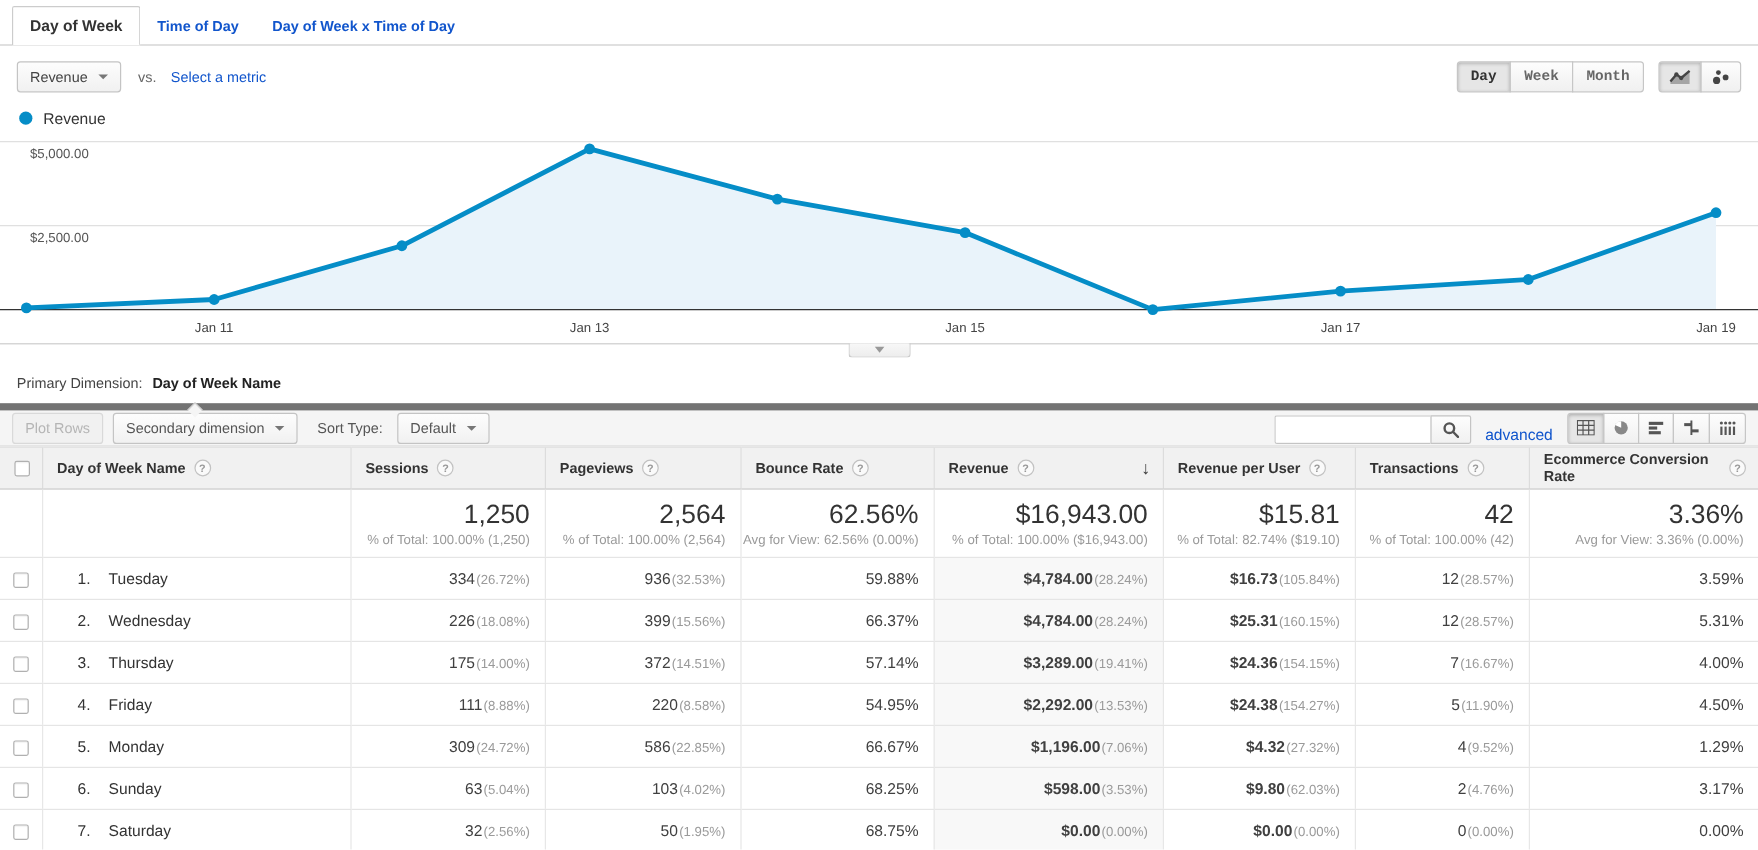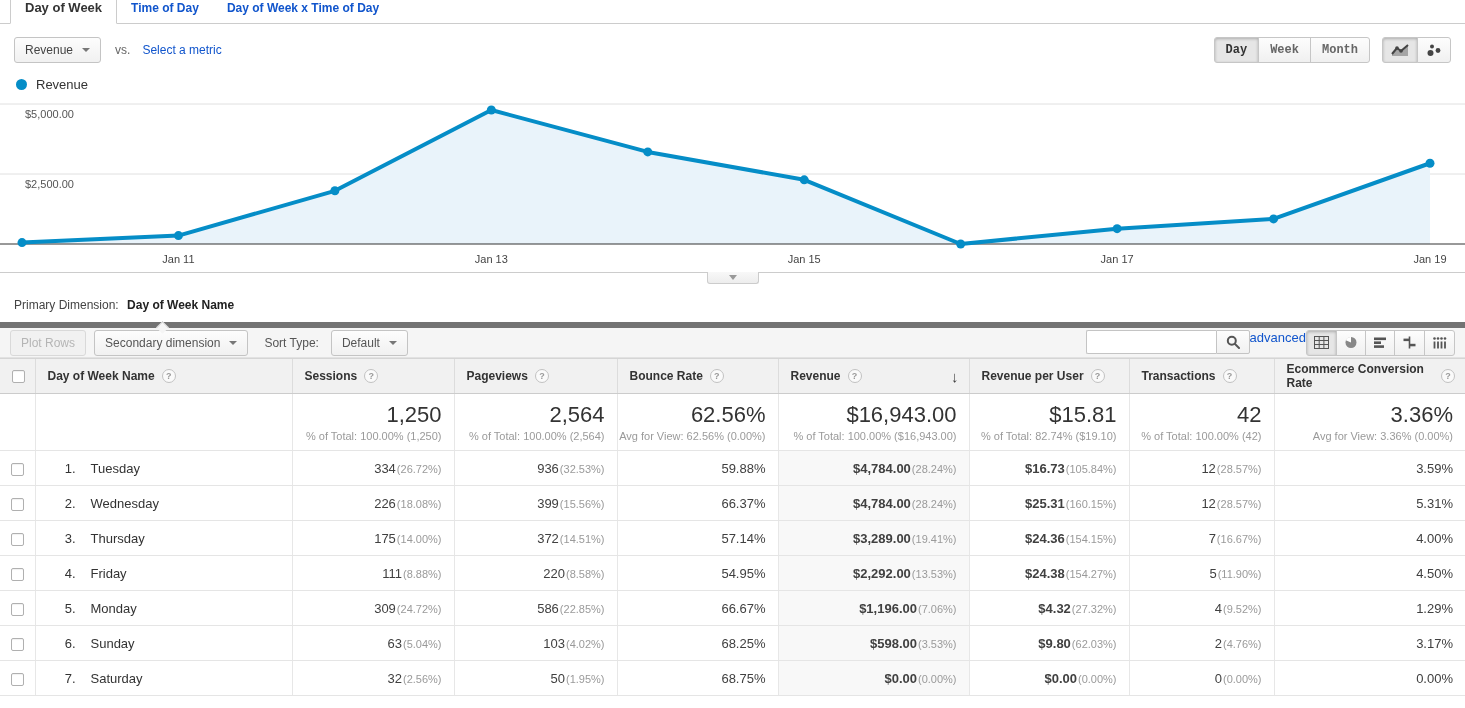--- a/index.html
+++ b/index.html
@@ -1,20 +1,20 @@
 <!DOCTYPE html>
 <html><head>
 <meta charset="utf-8">
 <style>
   * { box-sizing: border-box; margin: 0; padding: 0; }
   html,body { width:1465px; height:708px; background:#fff; overflow:hidden;
     font-family:"Liberation Sans", sans-serif; color:#333; }
 
   
-  .tabbar { display:flex; align-items:flex-end; height:24px; border-bottom:1px solid #ccc; padding-left:10px; }
+  .tabbar { display:flex; align-items:flex-end; height:38px; border-bottom:1px solid #ccc; padding-left:10px; }
   .tab { font-size:13px; font-weight:bold; padding:8px 14px 8px; cursor:pointer; }
   .tab.active { background:#fff; border:1px solid #ccc; border-bottom:1px solid #fff; margin-bottom:-1px; border-radius:2px 2px 0 0; color:#333; }
   .tab.link { color:#1155cc; }
 
   
   .controls { display:flex; align-items:center; padding:13px 14px 8px 14px; }
   .dd-btn { display:inline-flex; align-items:center; border:1px solid #c4c4c4; border-radius:3px;
     background:linear-gradient(#fdfdfd,#f1f1f1); padding:5px 10px; font-size:12px; color:#444; cursor:pointer; }
   .caret { width:0; height:0; border-left:4px solid transparent; border-right:4px solid transparent;
     border-top:4px solid #777; display:inline-block; margin-left:9px; }
@@ -48,21 +48,21 @@
 
   
   .toolbar { position:relative; display:flex; align-items:center; background:#f5f5f5;
     border-top:6px solid #737373; border-bottom:1px solid #e2e2e2; padding:6px 10px; gap:8px; height:36px; }
   .toolbar::before { content:""; position:absolute; left:158px; top:-5px; width:8px; height:8px; background:#f5f5f5;
     border-left:1px solid #cfcfcf; border-top:1px solid #cfcfcf; transform:rotate(45deg); }
   .t-btn { border:1px solid #c4c4c4; border-radius:3px; background:linear-gradient(#fdfdfd,#f1f1f1);
     padding:5px 10px; font-size:12px; color:#555; display:inline-flex; align-items:center; cursor:pointer; }
   .t-btn.disabled { color:#b5b5b5; border-color:#d9d9d9; background:#f1f1f1; cursor:default; }
   .t-label { font-size:12px; color:#555; margin:0 4px 0 8px; }
-  .toolbar-right { margin-left:auto; display:flex; align-items:flex-start; gap:0; }
+  .toolbar-right { margin-left:auto; display:flex; align-items:flex-end; gap:12px; }
   .search-wrap { display:flex; }
   .search-input { width:130px; height:24px; border:1px solid #c4c4c4; border-right:none; border-radius:2px 0 0 2px;
     padding:0 6px; font-size:12px; background:#fff; }
   .search-btn { width:34px; height:24px; border:1px solid #c4c4c4; border-radius:0 2px 2px 0;
     background:linear-gradient(#fdfdfd,#f1f1f1); display:flex; align-items:center; justify-content:center; cursor:pointer; }
   .view-group .g-btn { padding:4px 7px; height:26px; display:flex; align-items:center; }
 
   
   table.report { width:1465px; border-collapse:collapse; table-layout:fixed; font-size:13px; }
   thead th { background:#f1f1f1; border-top:1px solid #d5d5d5; border-bottom:1px solid #ccc; border-left:1px solid #dcdcdc;

